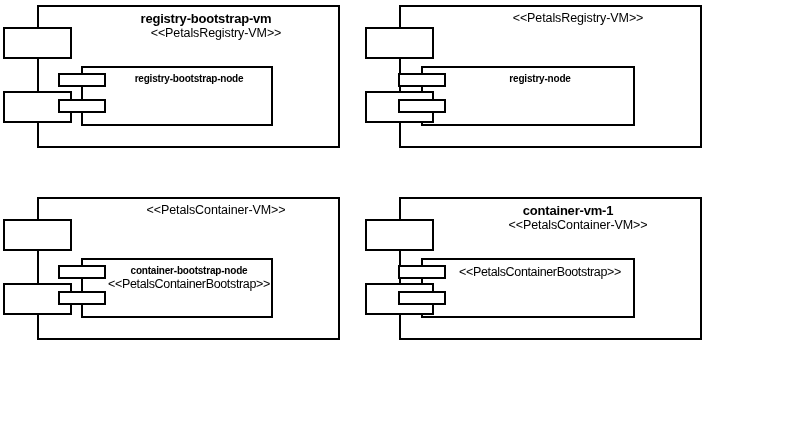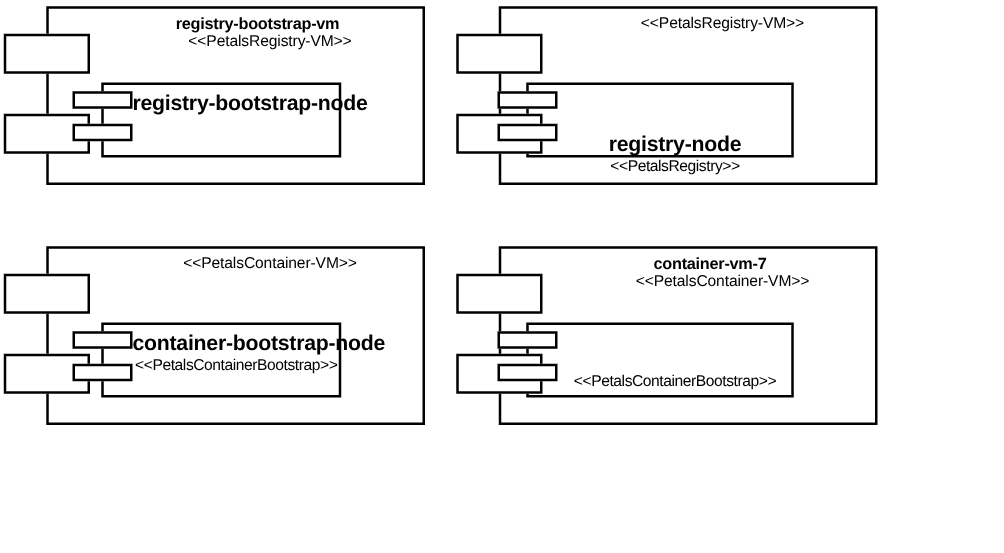--- a/index.html
+++ b/index.html
@@ -109,37 +109,37 @@
     position: absolute;
     left: 106px;
     top: 68px;
     width: 166px;
     text-align: center;
     line-height: 1.18;
     z-index: 2;
   }
   .node-name {
     display: block;
-    font-size: 17px;
+    font-size: 10px;
     font-weight: bold;
     letter-spacing: -0.2px;
     white-space: nowrap;
   }
   .node-stereotype {
     display: block;
     font-size: 12.5px;
     font-weight: normal;
     letter-spacing: -0.35px;
     white-space: nowrap;
   }
 
   
   .col-right .node-box      { left: 59px; width: 214px; }
   .col-right .node-tab      { left: 36px; }
-  .col-right .node-label    { left: 84px; width: 188px; margin-top: 33px; }
+  .col-right .node-label    { left: 84px; width: 188px; }
 </style>
 </head>
 <body>
 
 <div id="diagram-canvas">
 
   <div class="vm-component col-left" style="left:0px; top:5px;">
 
     <div class="vm-box"></div>
     <div class="vm-tab tab-top"></div>
@@ -169,21 +169,20 @@
     <div class="vm-label">
       <span class="vm-stereotype">&lt;&lt;PetalsRegistry-VM&gt;&gt;</span>
     </div>
 
     <div class="node-component">
       <div class="node-box"></div>
       <div class="node-tab tab-top"></div>
       <div class="node-tab tab-bot"></div>
       <div class="node-label">
         <span class="node-name">registry-node</span>
-        <span class="node-stereotype">&lt;&lt;PetalsRegistry&gt;&gt;</span>
       </div>
     </div>
   </div>
 
   <div class="vm-component col-left" style="left:0px; top:197px;">
 
     <div class="vm-box"></div>
     <div class="vm-tab tab-top"></div>
     <div class="vm-tab tab-bot"></div>
 
@@ -202,21 +201,21 @@
     </div>
   </div>
 
   <div class="vm-component col-right" style="left:362px; top:197px;">
 
     <div class="vm-box"></div>
     <div class="vm-tab tab-top"></div>
     <div class="vm-tab tab-bot"></div>
 
     <div class="vm-label">
-      <span class="vm-name">container-vm-7</span>
+      <span class="vm-name">container-vm-1</span>
       <span class="vm-stereotype">&lt;&lt;PetalsContainer-VM&gt;&gt;</span>
     </div>
 
     <div class="node-component">
       <div class="node-box"></div>
       <div class="node-tab tab-top"></div>
       <div class="node-tab tab-bot"></div>
       <div class="node-label">
         <span class="node-stereotype">&lt;&lt;PetalsContainerBootstrap&gt;&gt;</span>
       </div>

